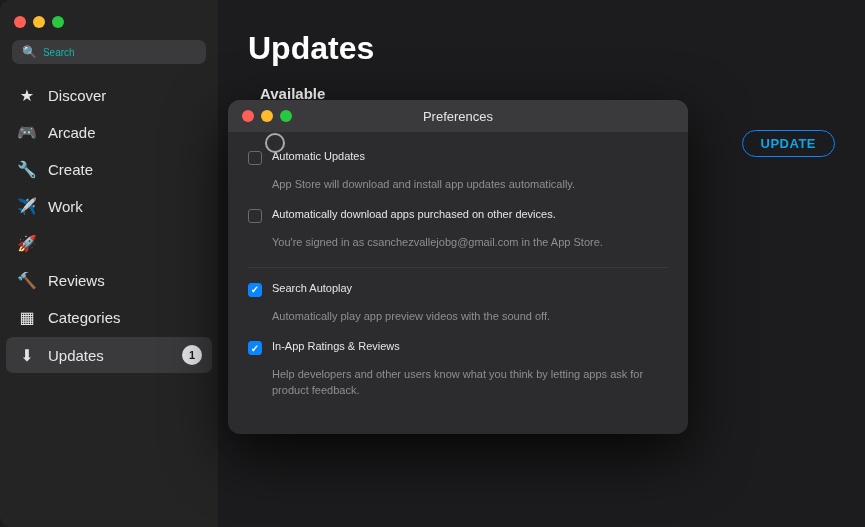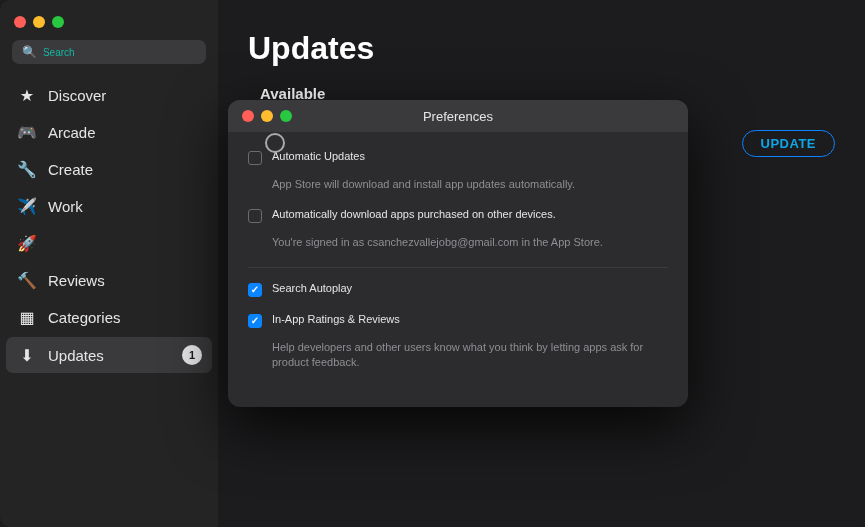--- a/index.html
+++ b/index.html
@@ -389,20 +389,21 @@
 
       <hr class="pref-divider">
 
       <div class="pref-item">
         <div class="pref-row">
           <div class="checkbox checked"></div>
           <div class="pref-row-text">
             <div class="pref-label">Search Autoplay</div>
           </div>
         </div>
+        <div class="pref-sublabel">Automatically play app preview videos with the sound off.</div>
       </div>
 
       <div class="pref-item">
         <div class="pref-row">
           <div class="checkbox checked"></div>
           <div class="pref-row-text">
             <div class="pref-label">In-App Ratings &amp; Reviews</div>
           </div>
         </div>
         <div class="pref-sublabel">Help developers and other users know what you think by letting apps ask for product feedback.</div>

